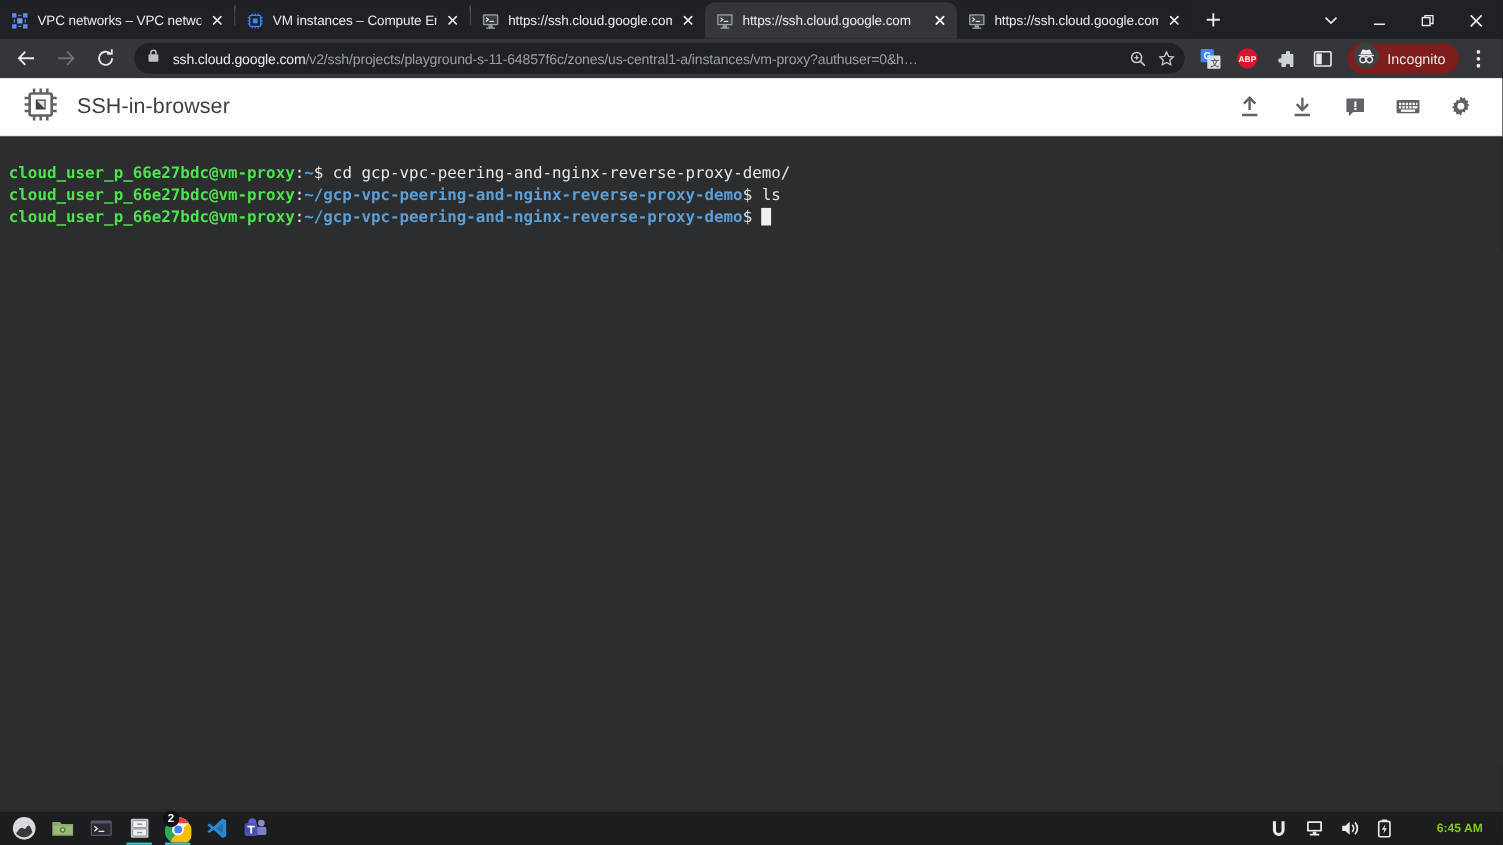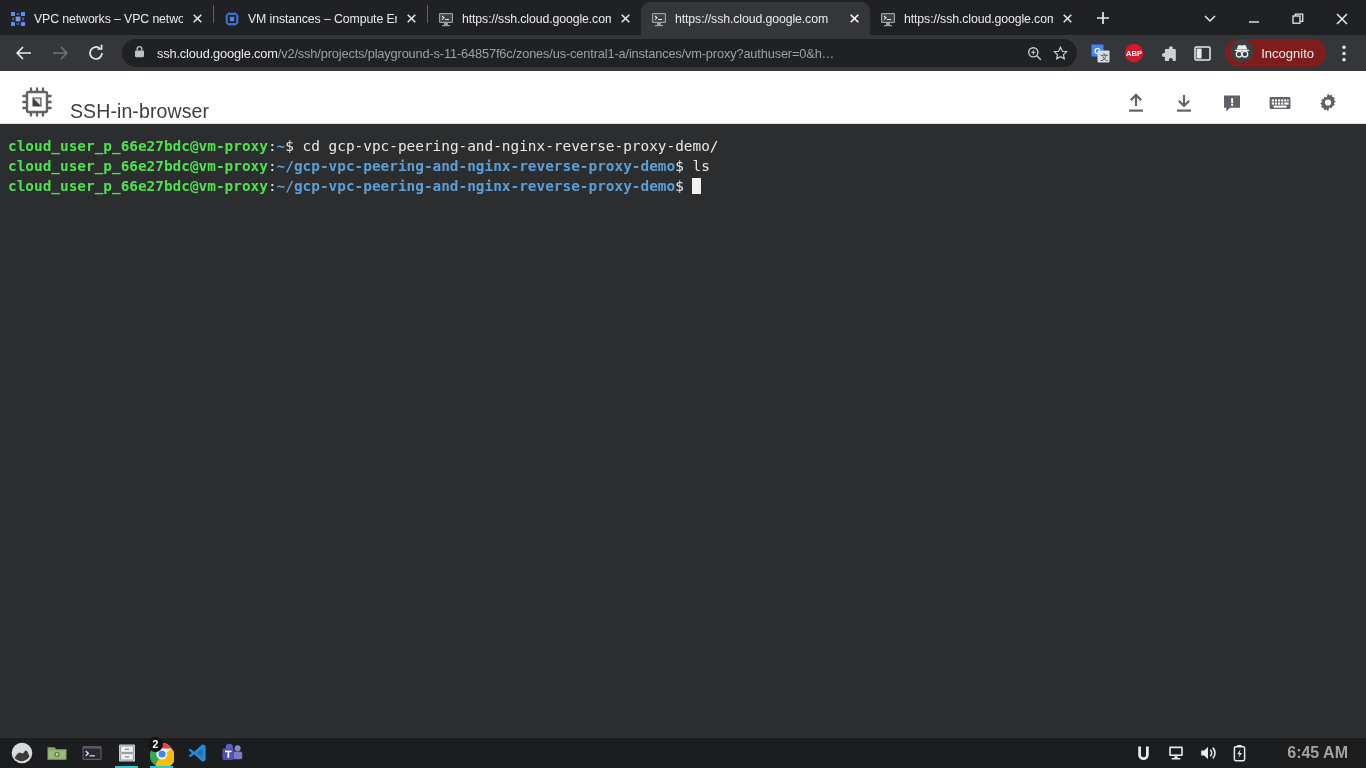--- a/index.html
+++ b/index.html
@@ -142,21 +142,21 @@
     width: 28px; height: 28px;
     margin-left: 4px; margin-right: 2px;
     display: flex; align-items: center; justify-content: center;
     flex: 0 0 28px;
   }
 
   
   #ssh-header {
     height: 53px; width: 1366px;
     background: #ffffff;
-    display: flex; align-items: flex-end;
+    display: flex; align-items: center;
     padding: 0 18px 0 20px;
     border-bottom: 1px solid #e0e0e0;
   }
   #ssh-logo { flex: 0 0 36px; margin-right: 14px; display:block; }
   #ssh-title {
     font-size: 19.5px;
     color: #3c4043;
     font-weight: 400;
     letter-spacing: 0.1px;
   }
@@ -167,21 +167,21 @@
     display: flex; align-items: center; justify-content: center;
     border-radius: 50%;
     flex: 0 0 40px;
   }
 
   
   #terminal {
     width: 1366px;
     height: 631px;
     background: #2b2d2f;
-    padding: 12px 0 0 8px;
+    padding: 24px 0 0 8px;
     font-family: "DejaVu Sans Mono", monospace;
     font-size: 14.4px;
     line-height: 20px;
     color: #e8e8e8;
     overflow: hidden;
   }
   .tline { white-space: pre; height: 20px; }
   .c-user { color: #4ee34e; font-weight: bold; }
   .c-colon { color: #e8e8e8; }
   .c-path { color: #5c9fd6; font-weight: bold; }
@@ -232,22 +232,22 @@
     display: flex; align-items: center; justify-content: center;
     font-weight: 600;
   }
   #tray { margin-left: auto; display: flex; align-items: center; }
   .tray-item {
     height: 29px;
     display: flex; align-items: center; justify-content: center;
     padding: 0 7px;
   }
   #clock {
-    color: #a3a3a3;
-    font-size: 16px;
+    color: #84cc16;
+    font-size: 11px;
     font-weight: bold;
     font-family: "Liberation Sans", sans-serif;
     padding: 0 12px 0 8px;
     white-space: nowrap;
     margin-left: 25px;
   }
 </style>
 </head>
 <body>
 

